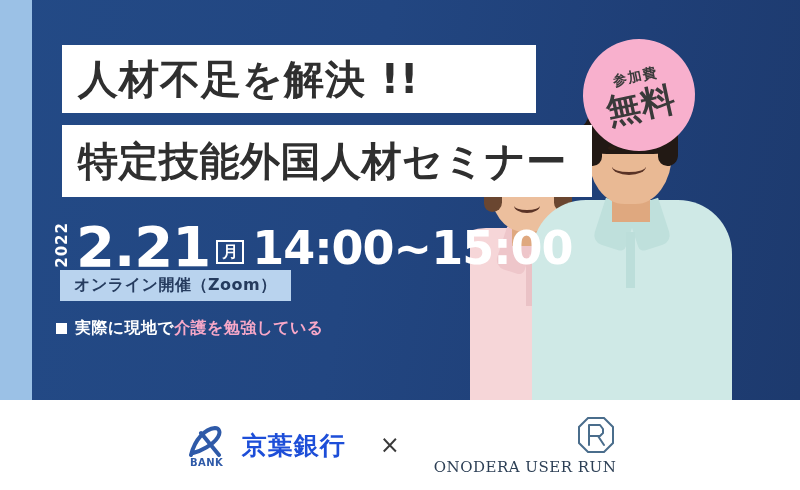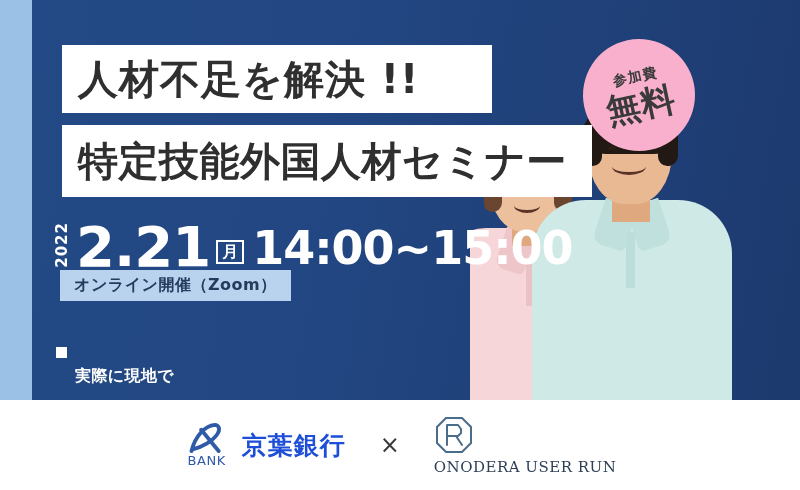--- a/index.html
+++ b/index.html
@@ -171,21 +171,21 @@
   }
 
   
   .headline {
     position: absolute;
     background: #ffffff;
     box-sizing: border-box;
     display: flex;
     align-items: center;
   }
-  .headline-1 { left: 62px; top: 45px;  width: 430px; height: 68px; }
+  .headline-1 { left: 62px; top: 45px;  width: 474px; height: 68px; }
   .headline-2 { left: 62px; top: 125px; width: 530px; height: 72px; }
   .headline span {
     font-size: 40px;
     font-weight: 700;
     color: #2f2f2f;
     letter-spacing: 1px;
     padding-left: 16px;
     white-space: nowrap;
   }
   .headline-2 span { letter-spacing: 0.5px; }
@@ -283,21 +283,21 @@
     font-weight: 700;
     letter-spacing: 0.4px;
     white-space: nowrap;
   }
   .bullet-marker {
     width: 11px; height: 11px;
     background: #ffffff;
     margin-right: 8px;
     flex: none;
   }
-  .t-white { color: #ffffff; margin-top: 48px; }
+  .t-white { color: #ffffff; }
   .t-pink  { color: #f8a8c8; }
 
   
   .footer {
     position: absolute;
     left: 0; top: 400px;
     width: 800px; height: 90px;
     display: flex;
     align-items: center;
     justify-content: center;
@@ -310,40 +310,40 @@
   }
   .keiyo-mark {
     position: relative;
     width: 46px; height: 46px;
     display: flex;
     flex-direction: column;
     align-items: center;
     justify-content: flex-end;
   }
   .keiyo-bank-word {
-    font-size: 13px;
-    font-weight: 400;
+    font-size: 10px;
+    font-weight: 700;
     color: #2f5aa8;
     letter-spacing: 0.5px;
   }
   .keiyo-name {
     font-size: 25px;
     font-weight: 700;
     color: #1d4ed8;
     letter-spacing: 1px;
   }
   .cross {
     font-size: 24px;
     color: #3a3a3a;
     font-weight: 400;
   }
   .onodera {
     display: flex;
     flex-direction: column;
-    align-items: flex-start;
+    align-items: flex-end;
     gap: 3px;
   }
   .onodera-name {
     font-size: 15px;
     color: #2c3f55;
     font-family: "DejaVu Serif", "Liberation Serif", serif;
     letter-spacing: 0.5px;
   }
 </style>
 </head>
@@ -401,20 +401,21 @@
     <div class="daybox">月</div>
     <div class="time">14:00~15:00</div>
   </div>
 
   <div class="zoom-pill">オンライン開催（Zoom）</div>
 
   <div class="bullets">
     <div class="bullet">
       <span class="bullet-marker"></span>
       <span class="t-white">実際に現地で</span>
+      <span class="t-pink">介護を勉強している</span>
     </div>
   </div>
 
   <div class="footer">
     <div class="keiyo">
       <div class="keiyo-mark">
         <svg width="44" height="32" viewBox="0 0 44 32" aria-hidden="true">
           <path d="M6 30 C10 14, 20 4, 30 3 C34 3, 36 7, 33 12 C28 20, 16 26, 8 28" fill="none" stroke="#2f5aa8" stroke-width="4" stroke-linecap="round"></path>
           <path d="M16 8 L34 30" fill="none" stroke="#2f5aa8" stroke-width="4" stroke-linecap="round"></path>
         </svg>

